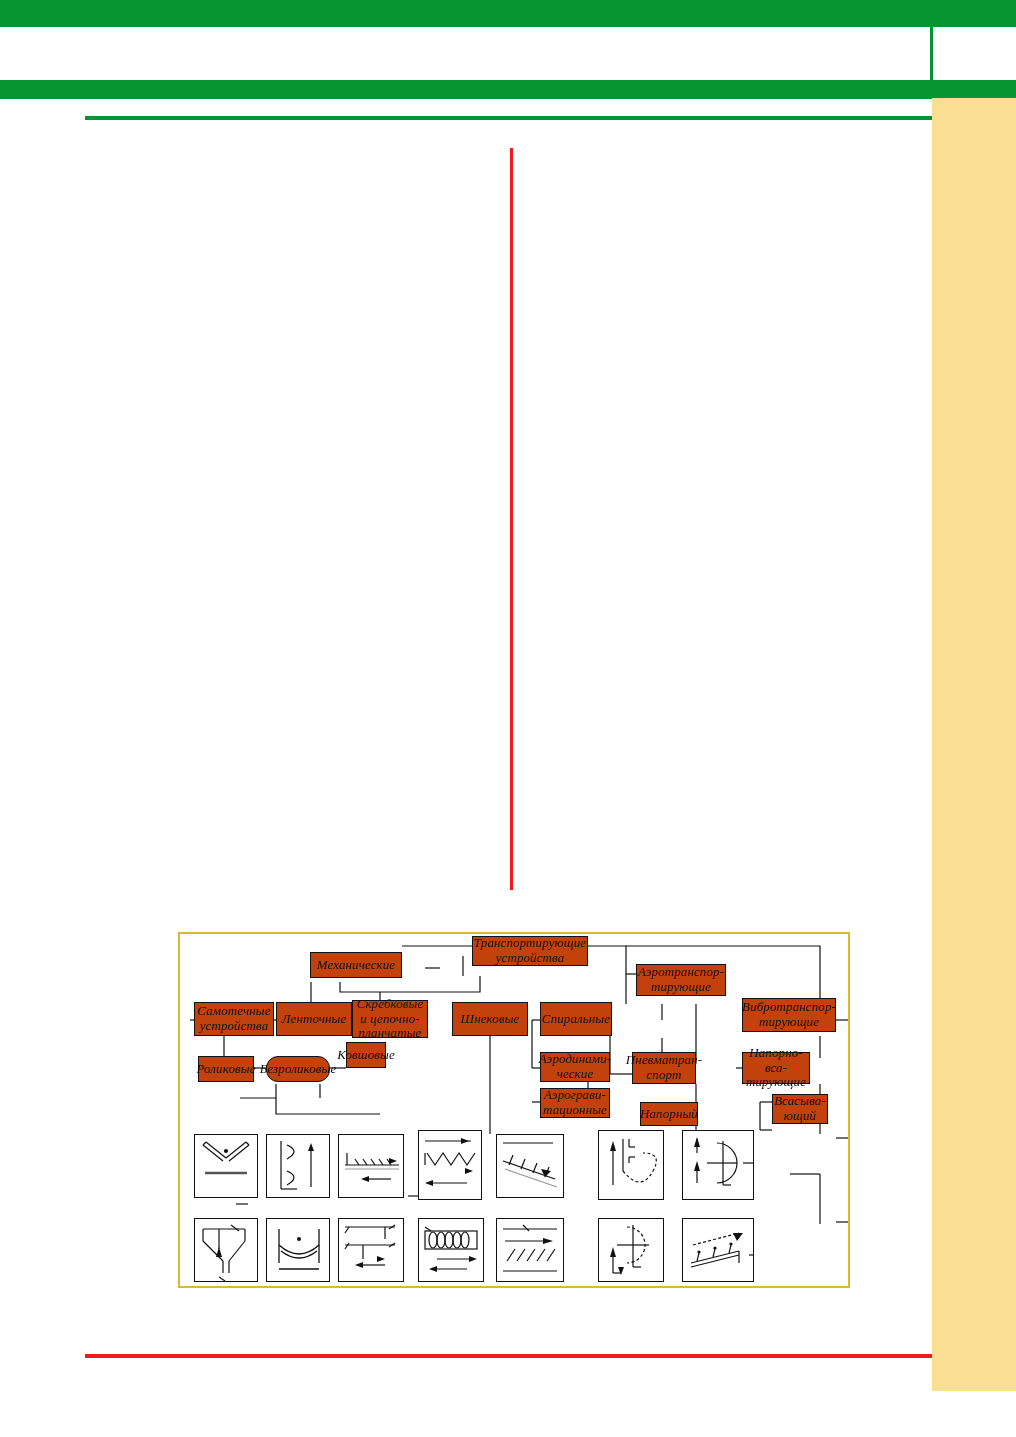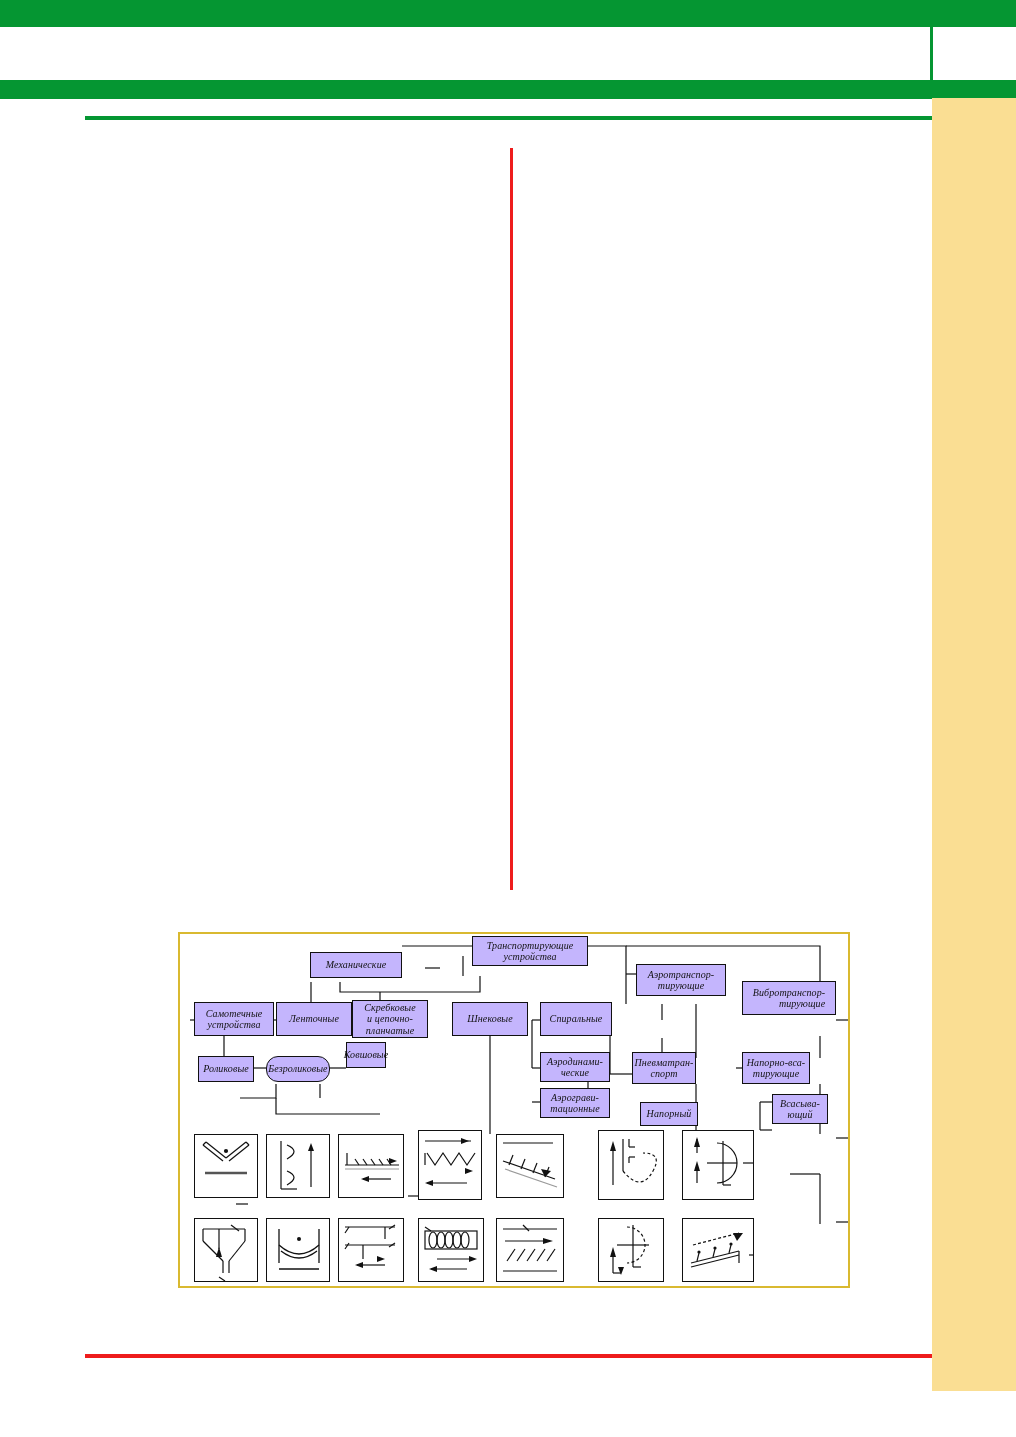--- a/index.html
+++ b/index.html
@@ -19,24 +19,24 @@
   
   .figure{
     position:absolute;left:178px;top:932px;width:672px;height:356px;
     border:2px solid #d9b930;box-sizing:border-box;background:#ffffff;
   }
   .fig-inner{position:absolute;left:0;top:0;width:668px;height:352px;}
   .fig-svg{position:absolute;left:0;top:0;}
 
   .node{
     position:absolute;box-sizing:border-box;
-    border:1.1px solid #111;background:#c4b5fd;
+    border:1.1px solid #111;background:#c2410c;
     display:flex;align-items:center;justify-content:center;text-align:center;
     font-family:"Liberation Serif", serif;font-style:italic;
-    font-size:10px;line-height:1.18;color:#111;
+    font-size:13px;line-height:1.18;color:#111;
     padding:10px 2px;letter-spacing:.1px;
   }
   .node.two{line-height:1.12;}
   .pic{
     position:absolute;box-sizing:border-box;
     border:1.1px solid #111;background:#ffffff;overflow:hidden;
   }
   .pic svg{display:block;}
 </style>
 </head>
@@ -125,21 +125,21 @@
     </div>
 
     <div class="node" style="left:130px;top:18px;width:92px;height:26px;">
       <span>Механические</span>
     </div>
 
     <div class="node two" style="left:456px;top:30px;width:90px;height:32px;">
       <span><span>Аэротранспор-</span><br><span>тирующие</span></span>
     </div>
 
-    <div class="node two" style="left:562px;top:47px;width:94px;height:34px;text-align:right;">
+    <div class="node two" style="left:562px;top:64px;width:94px;height:34px;">
       <span><span>Вибротранспор-</span><br><span>тирующие</span></span>
     </div>
 
     <div class="node two" style="left:14px;top:68px;width:80px;height:34px;text-align:center;">
       <span><span>Самотечные</span><br><span>устройства</span></span>
     </div>
 
     <div class="node" style="left:96px;top:68px;width:76px;height:34px;">
       <span>Ленточные</span>
     </div>

